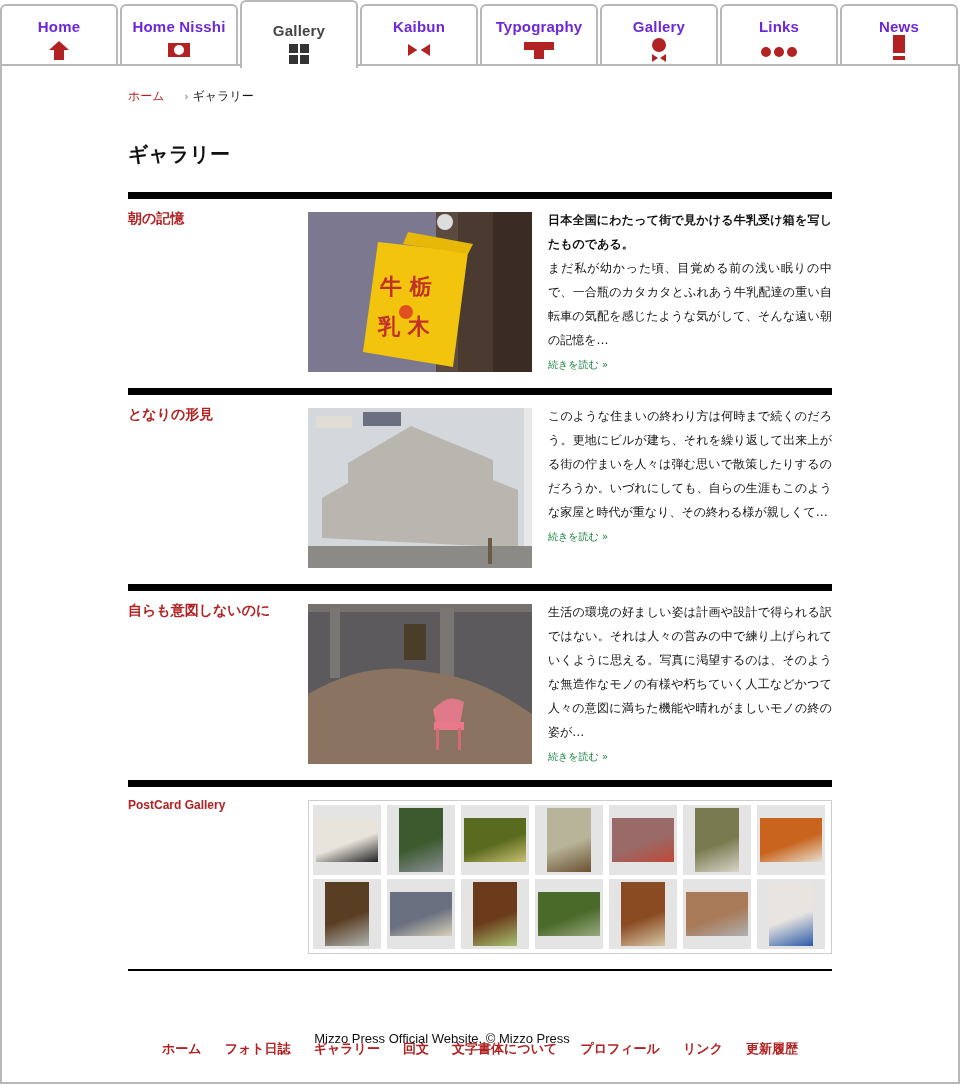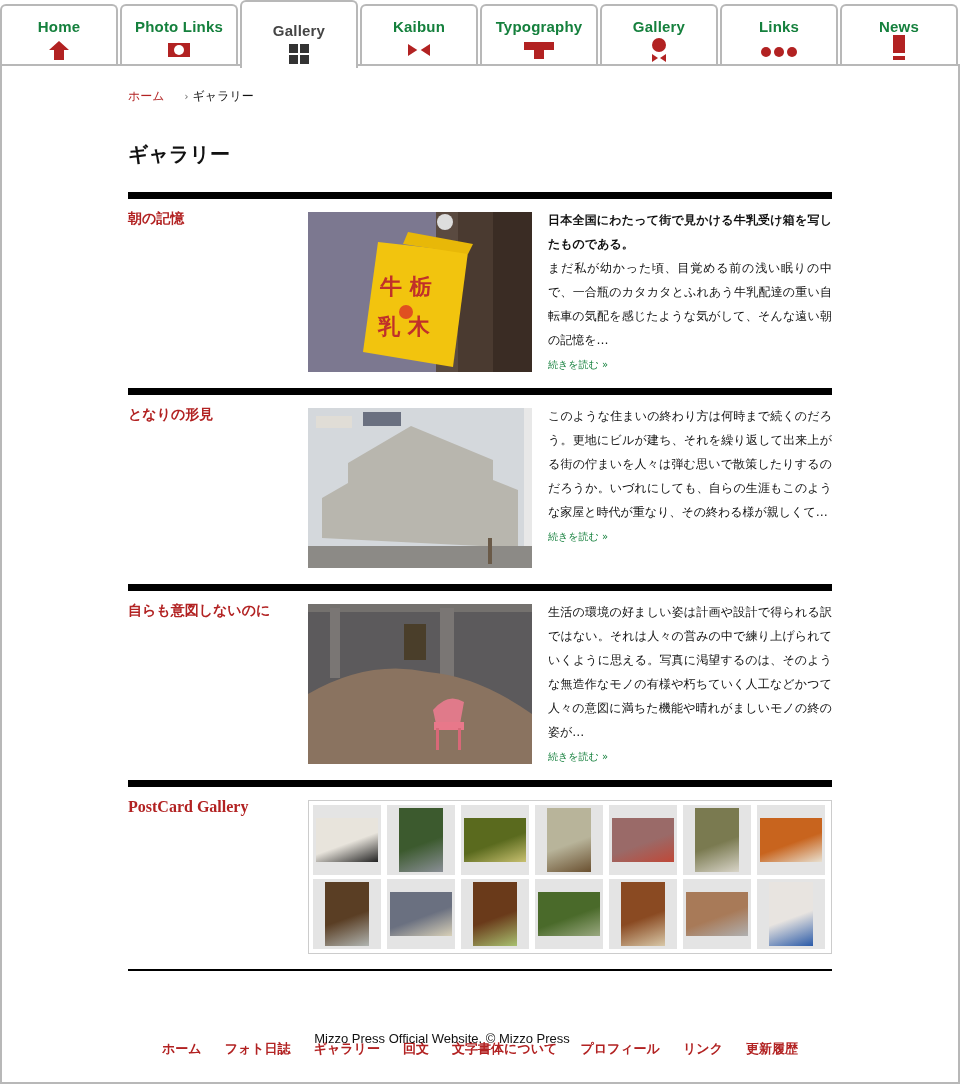--- a/index.html
+++ b/index.html
@@ -7,21 +7,21 @@
   body { font-family: "DejaVu Sans", "Liberation Sans", sans-serif; color: #111; position: relative; }
 
   
   .tabs { position: absolute; left: 0; top: 0; width: 960px; height: 66px; }
   .tab {
     position: absolute; top: 4px; width: 118px; height: 62px;
     border: 2px solid #b8b8b8; border-bottom: none; border-radius: 6px 6px 0 0;
     background: #fff; text-align: center; cursor: pointer;
   }
   .tab.active { top: 0; height: 68px; z-index: 3; }
-  .tab-label { display: block; margin-top: 12px; font-family: "Liberation Sans", sans-serif; font-weight: bold; font-size: 15px; color: #15803d; letter-spacing: 0.2px; }
+  .tab-label { display: block; margin-top: 12px; font-family: "Liberation Sans", sans-serif; font-weight: bold; font-size: 15px; color: #6d28d9; letter-spacing: 0.2px; }
   .tab.active .tab-label { color: #444; margin-top: 20px; }
   .tab-icon { display: block; margin: 4px auto 0; width: 22px; height: 22px; position: relative; }
 
   
   .frame {
     position: absolute; left: 0; top: 64px; width: 960px; height: 1020px;
     border: 2px solid #b8b8b8; border-top: 2px solid #b8b8b8; z-index: 1;
   }
   .breadcrumb { position: absolute; top: 88px; left: 128px; font-size: 12px; z-index: 2; }
   .breadcrumb a { color: #b22222; text-decoration: none; }
@@ -52,21 +52,21 @@
 <body>
 
 <nav class="tabs">
   <div class="tab" style="left:0px">
     <span class="tab-label">Home</span>
     <svg class="tab-icon" viewBox="0 0 22 22">
         <polygon points="11,2 21,11 16,11 16,21 6,21 6,11 1,11" fill="#b22222"></polygon>
       </svg>
   </div>
   <div class="tab" style="left:120px">
-    <span class="tab-label">Photo Links</span>
+    <span class="tab-label">Home Nisshi</span>
     <svg class="tab-icon" viewBox="0 0 22 22">
         <rect x="0" y="4" width="22" height="14" fill="#b22222"></rect>
         <circle cx="11" cy="11" r="5" fill="#fff"></circle>
       </svg>
   </div>
   <div class="tab active" style="left:240px">
     <span class="tab-label">Gallery</span>
     <svg class="tab-icon" viewBox="0 0 22 22">
         <rect x="1" y="1" width="9" height="9" fill="#333"></rect>
         <rect x="12" y="1" width="9" height="9" fill="#333"></rect>
@@ -183,21 +183,21 @@
     </svg>
   </a>
   <div class="entry-text">
     <span>生活の環境の好ましい姿は計画や設計で得られる訳ではない。それは人々の営みの中で練り上げられていくように思える。写真に渇望するのは、そのような無造作なモノの有様や朽ちていく人工などかつて人々の意図に満ちた機能や晴れがましいモノの終の姿が…</span><br>
     <a href="#" class="more">続きを読む »</a>
   </div>
 </section>
 
 <section class="entry" style="top:780px;height:180px">
   <div class="rule"></div>
-  <a href="#" class="entry-title" style="font-family:Liberation Serif, serif;font-size:16px;top:18px">PostCard Gallery</a>
+  <a href="#" class="entry-title" style="font-family:Liberation Sans, sans-serif;font-size:12px;top:18px">PostCard Gallery</a>
   <div class="postcards">
     <div class="pc-grid" id="pc-grid">
         <a href="#" class="pc">
           <span class="thumb" style="width: 62px; height: 44px; background: linear-gradient(160deg, rgb(232, 228, 220) 0%, rgb(232, 228, 220) 55%, rgb(34, 34, 34) 100%);"></span>
         </a>
         <a href="#" class="pc">
           <span class="thumb" style="width: 44px; height: 64px; background: linear-gradient(160deg, rgb(60, 90, 46) 0%, rgb(60, 90, 46) 55%, rgb(138, 143, 150) 100%);"></span>
         </a>
         <a href="#" class="pc">
           <span class="thumb" style="width: 62px; height: 44px; background: linear-gradient(160deg, rgb(90, 106, 30) 0%, rgb(90, 106, 30) 55%, rgb(200, 192, 112) 100%);"></span>

